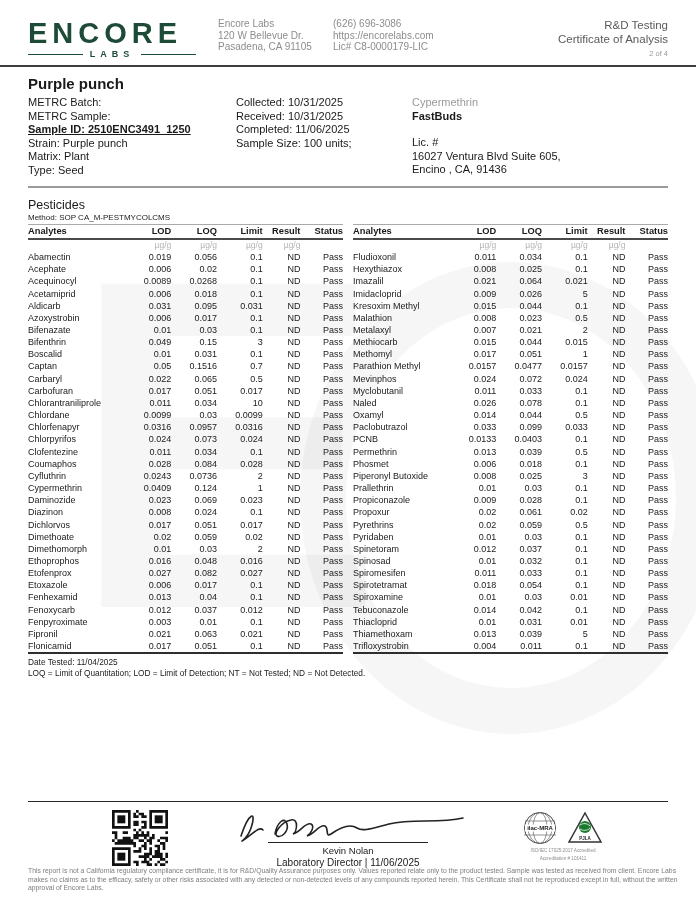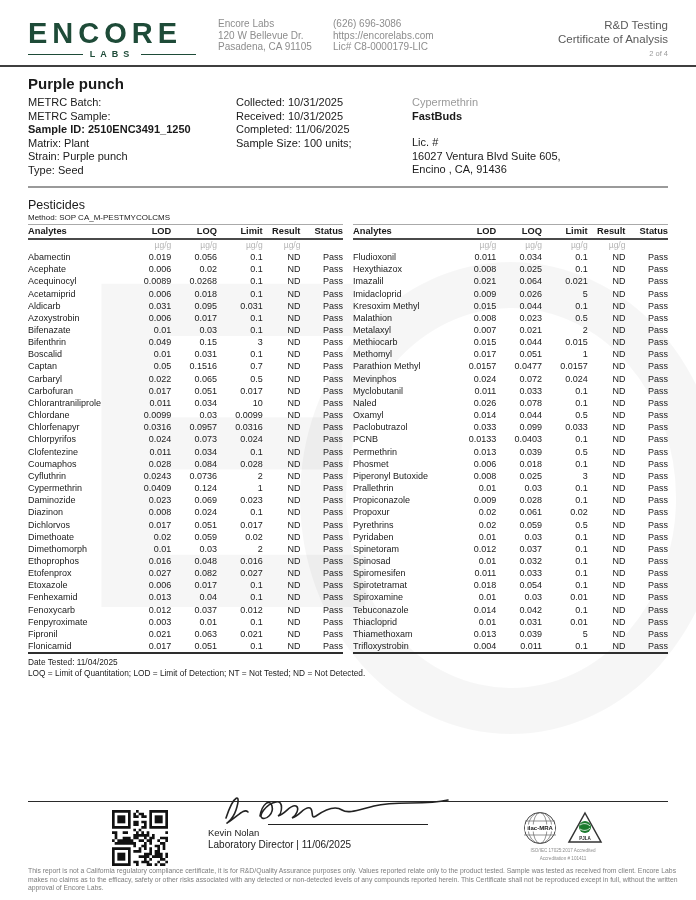--- a/index.html
+++ b/index.html
@@ -25,21 +25,21 @@
   .hright .t1,.hright .t2{font-size:11.5px;line-height:14px;}
   .hright .pg{font-size:7.5px;color:#9a9a9a;margin-top:3px;}
   
   .sample-title{font-size:15px;font-weight:bold;margin:8px 28px 4px 28px;}
   .sample{display:flex;margin:0 28px;padding-bottom:8px;border-bottom:2px solid #9a9a9a;}
   .scol{font-size:11px;line-height:13.6px;}
   .scol.s1{width:208px;}
   .scol.s2{width:176px;}
   .scol.s3{flex:1;}
   .info-line{white-space:pre;}
-  .info-line.bold{font-weight:bold;}
+  .info-line.bold{font-weight:bold;text-decoration:underline;}
   .gray-label{color:#9a9a9a;}
   .dist-name{font-weight:bold;}
   .lic{margin-top:13px;}
   
   .section-title{font-size:12.5px;margin:10px 28px 0 28px;}
   .method{font-size:8px;margin:1px 28px 2px 28px;}
   .tables{display:flex;gap:10px;margin:0 28px;}
   table{border-collapse:collapse;width:50%;table-layout:fixed;border-bottom:2px solid #2e2e2e;}
   th{font-size:9.3px;font-weight:bold;text-align:right;padding:1px 0 2px 0;
      border-top:1px solid #aaa;border-bottom:2px solid #4a4a4a;margin-top:20px;}
@@ -47,21 +47,21 @@
   td{font-size:9px;text-align:right;line-height:12.15px;padding:0;overflow:hidden;white-space:nowrap;}
   td.analyte{text-align:left;}
   td.unit{color:#b5b5b5;font-size:8.5px;line-height:11.5px;}
   col.c-analyte{width:31%;} col.c-lod{width:14.5%;} col.c-loq{width:14.5%;}
   col.c-limit{width:14.5%;} col.c-result{width:12%;} col.c-status{width:13.5%;}
   
   .footnotes{margin:3px 28px 0 28px;font-size:8.3px;line-height:11px;}
   
   .footer-rule{position:absolute;left:28px;right:28px;top:801px;border-top:1.5px solid #2a2a2a;z-index:1;}
   .qr{position:absolute;left:112px;top:810px;width:56px;height:56px;z-index:1;}
-  .sig-block{position:absolute;left:50%;transform:translateX(-50%);top:782px;width:280px;text-align:left;z-index:1;}
+  .sig-block{position:absolute;left:50%;transform:translateX(-50%);top:800px;width:280px;text-align:center;z-index:1;}
   .sig-line{width:160px;margin:-6px auto 2px auto;border-top:1.2px solid #222;}
   .sig-name{font-size:9.5px;line-height:12px;}
   .sig-title{font-size:10px;line-height:12px;}
   .accred{position:absolute;left:498px;top:810px;width:130px;text-align:center;z-index:1;}
   .accred .logos{display:flex;justify-content:center;align-items:center;gap:10px;}
   .accred .tiny{font-size:4.6px;color:#8d8d8d;line-height:5.6px;margin-top:2px;}
   .disclaimer{position:absolute;left:28px;right:18px;top:867px;font-size:6.8px;color:#7d7d7d;line-height:8.6px;z-index:1;}
 </style>
 </head>
 <body>
@@ -102,23 +102,23 @@
 
     <div class="sample-title">Purple punch</div>
     <div class="sample">
       <div class="scol s1">
   <div class="info-line">METRC Batch:</div>
 
   <div class="info-line">METRC Sample:</div>
 
   <div class="info-line bold">Sample ID: 2510ENC3491_1250</div>
 
+  <div class="info-line">Strain: Purple punch</div>
+
   <div class="info-line">Matrix: Plant</div>
-
-  <div class="info-line">Strain: Purple punch</div>
 
   <div class="info-line">Type: Seed</div>
 
 </div>
       <div class="scol s2">
   <div class="info-line">Collected: 10/31/2025</div>
 
   <div class="info-line">Received: 10/31/2025</div>
 
   <div class="info-line">Completed: 11/06/2025</div>

